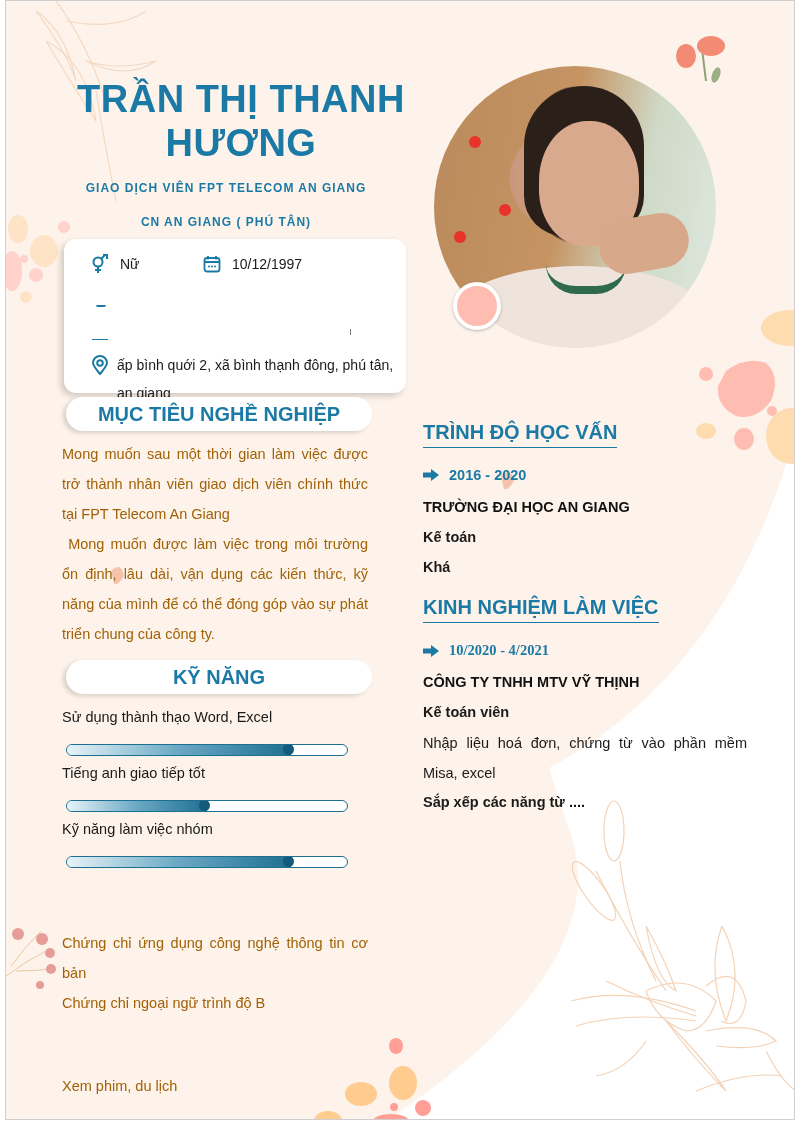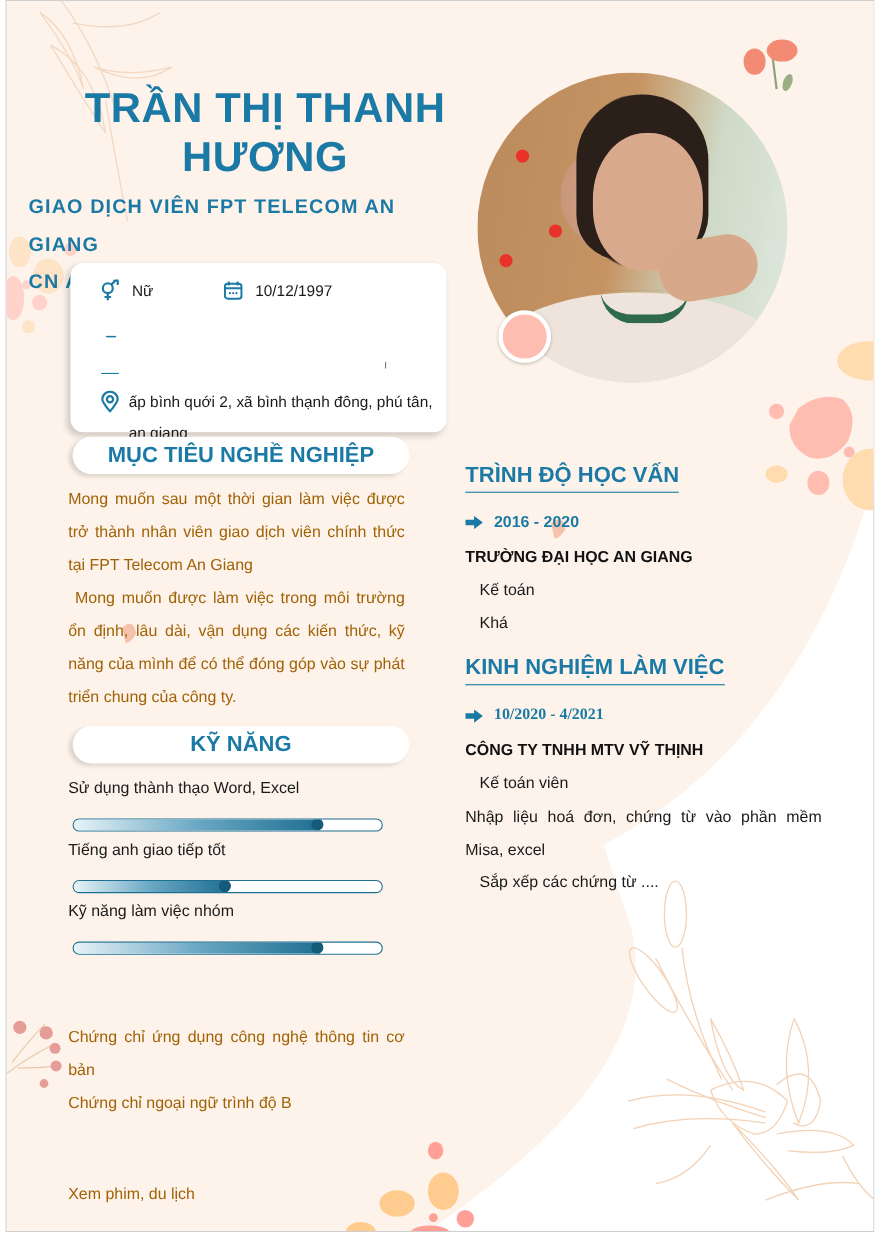--- a/index.html
+++ b/index.html
@@ -13,22 +13,22 @@
   .bg-layer { position: absolute; inset: 0; z-index: 0; }
   .content { position: absolute; inset: 0; z-index: 2; margin-top: 40px; }
 
   
   .name {
     position: absolute; left: 40px; top: 36px; width: 390px;
     text-align: center; color: #1a7aa5; font-weight: 700; font-size: 38px; line-height: 44px;
     letter-spacing: 0.5px;
   }
   .job {
-    position: absolute; left: 20px; top: 130px; width: 400px; 
-    color: #1a7aa5; font-weight: 700; font-size: 18px; line-height: 34px; letter-spacing: 1px;
+    position: absolute; left: 20px; top: 130px; width: 400px; text-align: center;
+    color: #1a7aa5; font-weight: 700; font-size: 12px; line-height: 34px; letter-spacing: 1px;
   }
 
   
   .info-card {
     position: absolute; left: 58px; top: 198px; width: 342px; height: 154px;
     background: #ffffff; border-radius: 12px;
     box-shadow: -3px 3px 6px rgba(0,0,0,0.18);
   }
   .info-row { position: absolute; display: flex; align-items: center; font-size: 14px; color: #1a1a1a; text-align: right; }
   .info-row .ico { width: 20px; height: 20px; margin-right: 10px; display: inline-flex; align-items: center; justify-content: center; }
@@ -72,21 +72,21 @@
   .bar .knob { position: absolute; top: -1px; width: 11px; height: 11px; border-radius: 50%; background: #155a78; }
 
   
   .r-head {
     position: absolute; left: 417px; color: #1a7aa5; font-weight: 700; font-size: 20px;
     border-bottom: 1.5px solid #1a7aa5; padding-bottom: 3px;
   }
   .r-date { position: absolute; left: 417px; display: flex; align-items: center; color: #1a7aa5; font-weight: 700; font-size: 14.5px; }
   .r-date .arrow { width: 16px; height: 12px; margin-right: 10px; }
   .r-org { position: absolute; left: 417px; font-weight: 700; font-size: 14.5px; color: #111; }
-  .r-line { position: absolute; left: 430px; font-size: 14.5px; color: #1a1a1a; }
+  .r-line { position: absolute; left: 417px; font-size: 14.5px; color: #1a1a1a; font-weight: bold; }
   .r-para { position: absolute; left: 417px; width: 324px; font-size: 14.5px; line-height: 30px; text-align: justify; text-align-last: left; color: #1a1a1a; }
 </style>
 </head>
 <body>
 
 <div class="page">
 
   <svg class="bg-layer" width="790" height="1120" viewBox="0 0 790 1120">
 
     <path d="M0 0 H790 V420 Q600 360 560 440 Q470 560 560 820 Q620 960 380 1120 H0 V0 Z" fill="#fdf3ea"></path>
@@ -274,16 +274,16 @@
     <div class="r-head" style="top:555px;">KINH NGHIỆM LÀM VIỆC</div>
     <div class="r-date" style="top:601px;font-family:Liberation Serif, serif;">
       <svg class="arrow" viewBox="0 0 16 12">
           <path d="M0 3.5 H8 V0 L16 6 L8 12 V8.5 H0 Z" fill="#1a7aa5"></path>
         </svg>
       <span>10/2020 - 4/2021</span>
     </div>
     <div class="r-org" style="top:633px;">CÔNG TY TNHH MTV VỸ THỊNH</div>
     <div class="r-line" style="top:663px;">Kế toán viên</div>
     <div class="r-para" style="top:687px;">Nhập liệu hoá đơn, chứng từ vào phần mềm Misa, excel</div>
-    <div class="r-line" style="top:753px;">Sắp xếp các chứng từ ....</div>
+    <div class="r-line" style="top:753px;">Sắp xếp các năng từ ....</div>
 
   </div>
 </div>
 
 </body></html>

